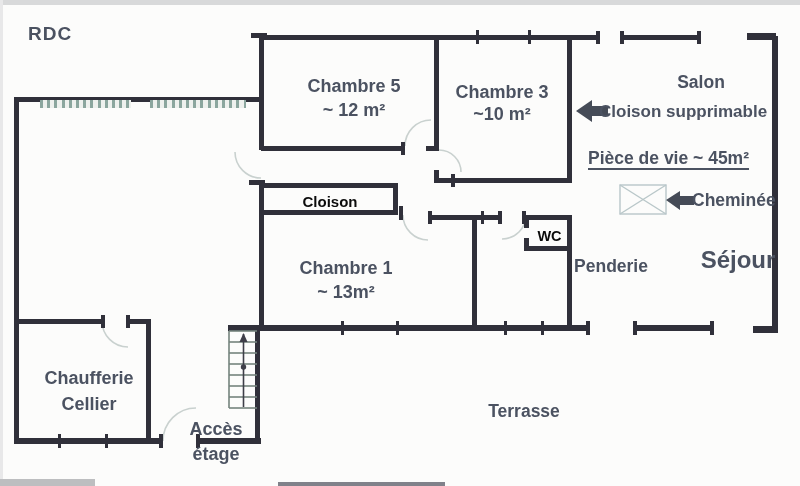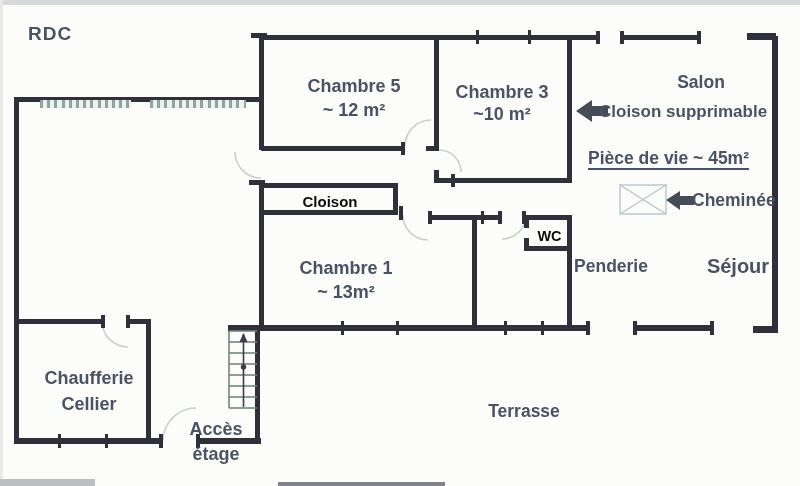--- a/index.html
+++ b/index.html
@@ -170,21 +170,21 @@
   <div class="lbl" style="left:276px;top:256px;width:140px;font-size:18px;line-height:24px;">
     <span class="line">Chambre 1</span>
     <span class="line">~ 13m²</span>
   </div>
 
   <div class="lbl black" style="left:528px;top:229px;width:43px;font-size:14.5px;">WC</div>
 
 
   <div class="lbl" style="left:572px;top:258px;width:78px;font-size:17.5px;">Penderie</div>
 
-  <div class="lbl" style="left:700px;top:256px;width:76px;font-size:20px;">Séjour</div>
+  <div class="lbl" style="left:700px;top:248px;width:76px;font-size:24px;">Séjour</div>
 
   <div class="lbl" style="left:29px;top:365px;width:120px;font-size:18px;line-height:26px;">
     <span class="line">Chaufferie</span>
     <span class="line">Cellier</span>
   </div>
 
   <div class="lbl" style="left:176px;top:391px;width:80px;font-size:18px;line-height:25px;margin-top:26px;">
     <span class="line">Accès</span>
     <span class="line">étage</span>
   </div>

